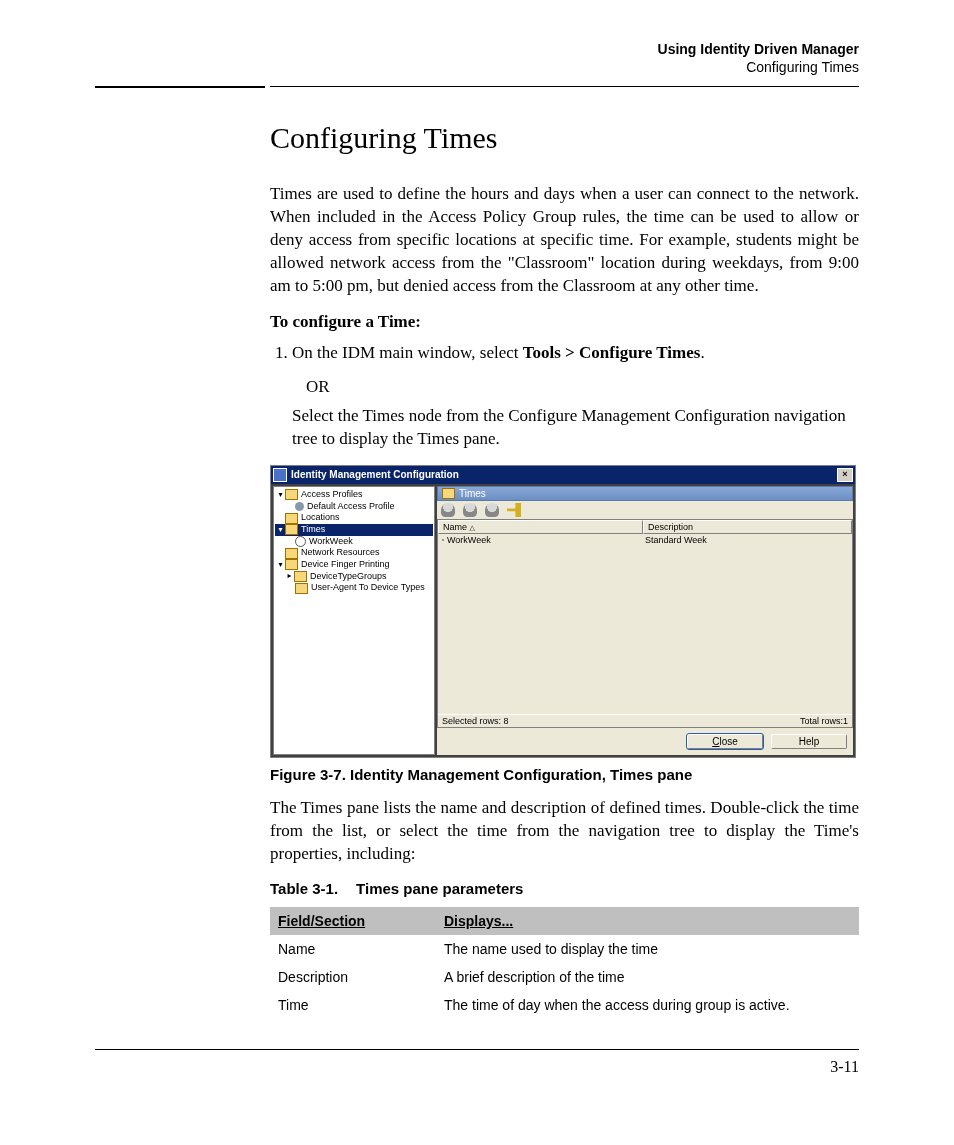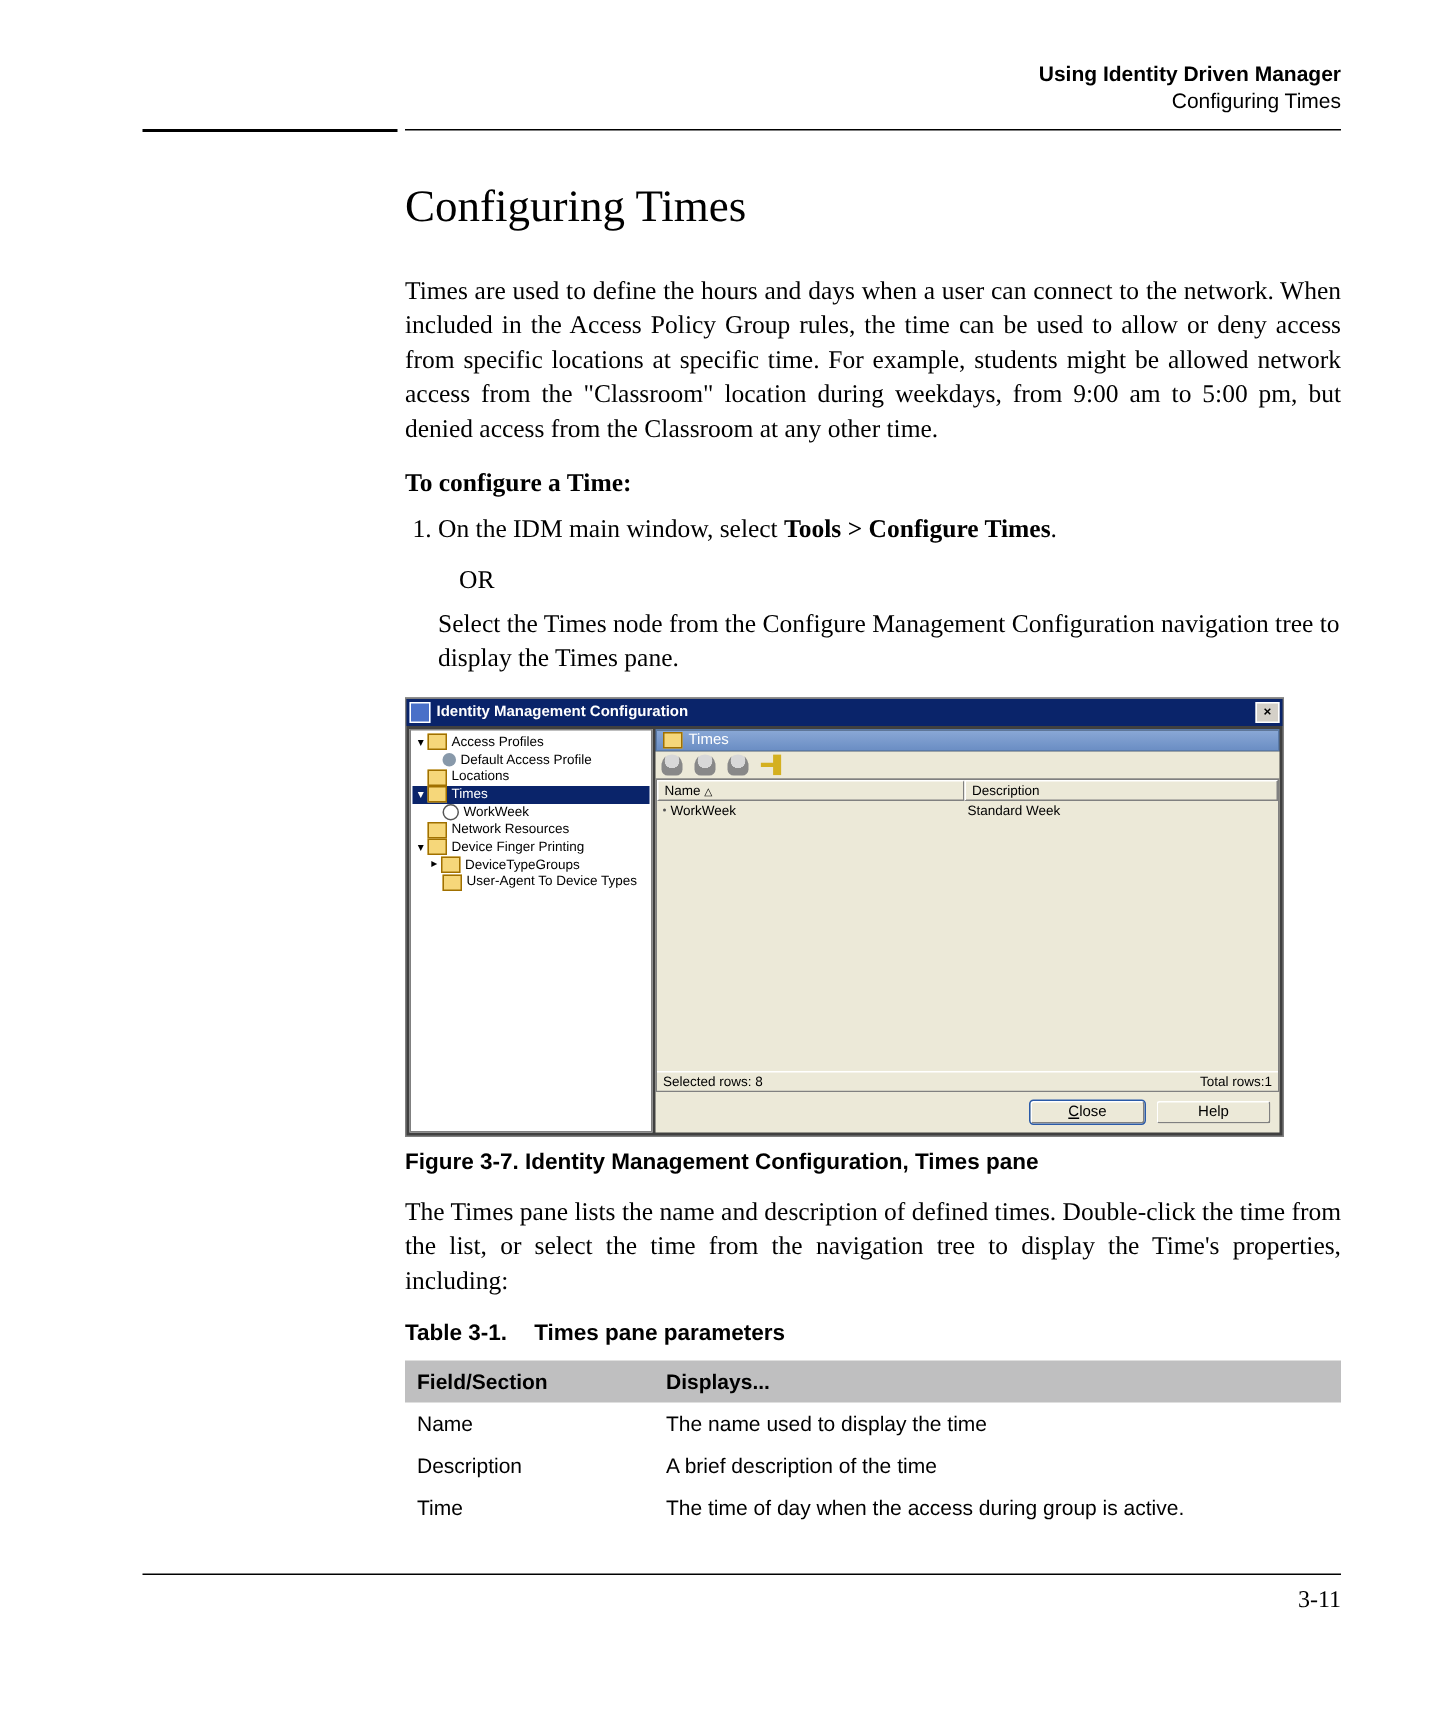--- a/index.html
+++ b/index.html
@@ -5,21 +5,21 @@
   body {
     margin: 0;
     padding: 0;
     background: #fff;
     font-family: "Times New Roman", Times, serif;
     font-size: 17px;
     color: #000;
     width: 954px;
   }
   .page {
-    padding: 40px 60px 30px 95px;
+    padding: 40px 95px 30px 95px;
     box-sizing: border-box;
     position: relative;
   }
   .running-head {
     text-align: right;
     font-family: Arial, Helvetica, sans-serif;
     font-size: 14px;
     line-height: 1.3;
     margin-bottom: 10px;
   }
@@ -286,20 +286,21 @@
     width: 100%;
     border-collapse: collapse;
     font-family: Arial, Helvetica, sans-serif;
     font-size: 14px;
   }
   table.params th {
     background: #bfbfc0;
     text-align: left;
     font-weight: bold;
     padding: 6px 8px;
+    text-decoration: underline;
   }
   table.params td {
     padding: 6px 8px;
     vertical-align: top;
   }
   table.params .col-field { width: 150px; }
   .bottom-rule {
     border-top: 0.5px solid #000;
     margin: 30px 0 8px 0;
   }

